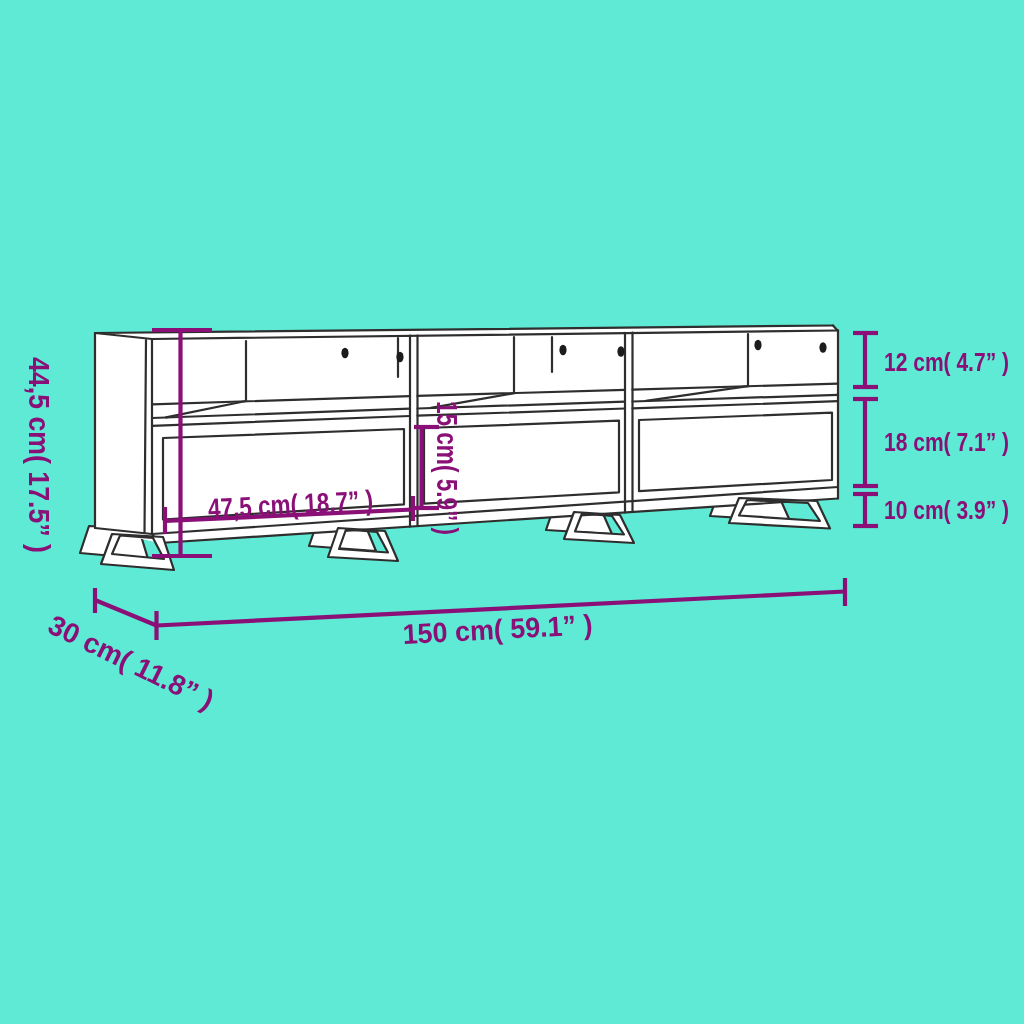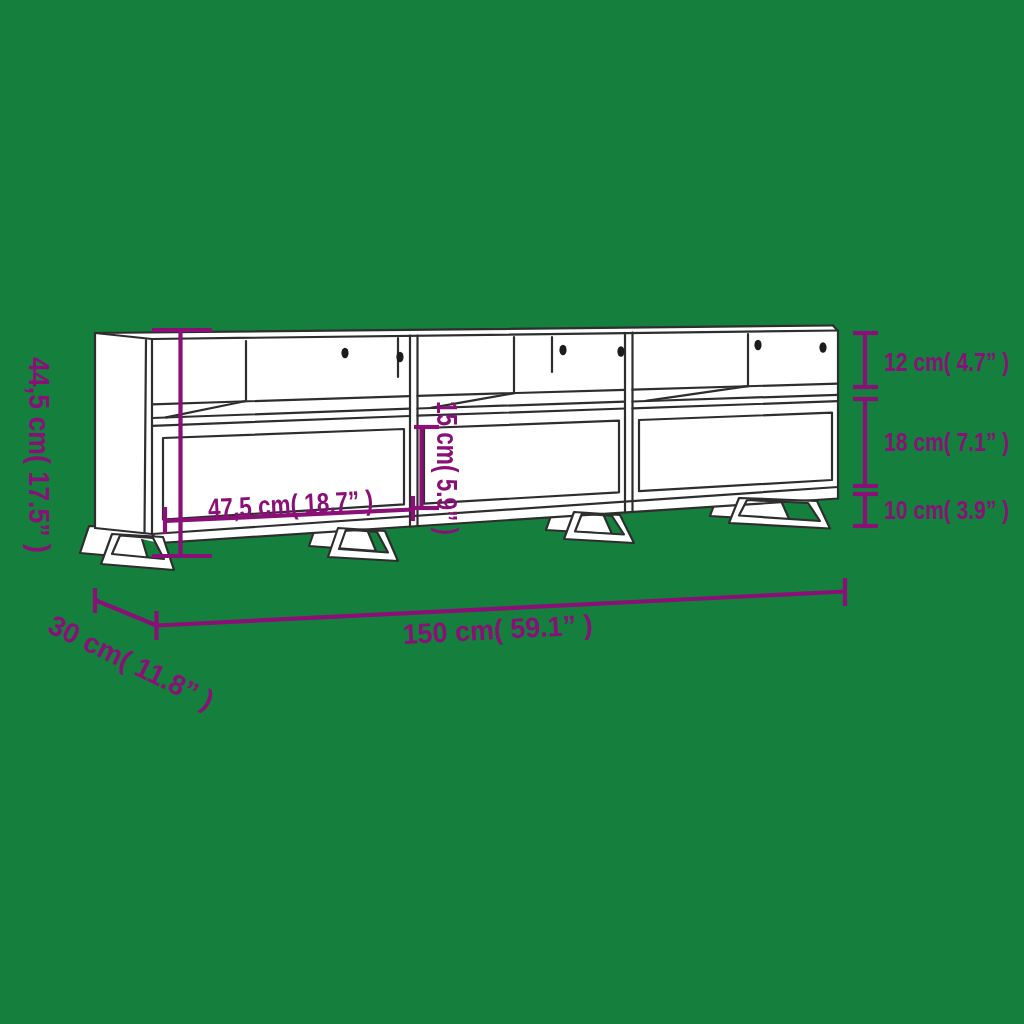--- a/index.html
+++ b/index.html
@@ -7,21 +7,21 @@
     padding: 0;
     background: #ffffff;
     width: 1024px;
     height: 1024px;
     overflow: hidden;
   }
   .stage {
     position: relative;
     width: 1024px;
     height: 1024px;
-    background: #15803d;
+    background: #5eead4;
   }
   svg { display: block; }
   .cab-line {
     fill: none;
     stroke: #2e2e2e;
     stroke-width: 2.2;
     stroke-linecap: round;
     stroke-linejoin: round;
   }
   .cab-fill {

